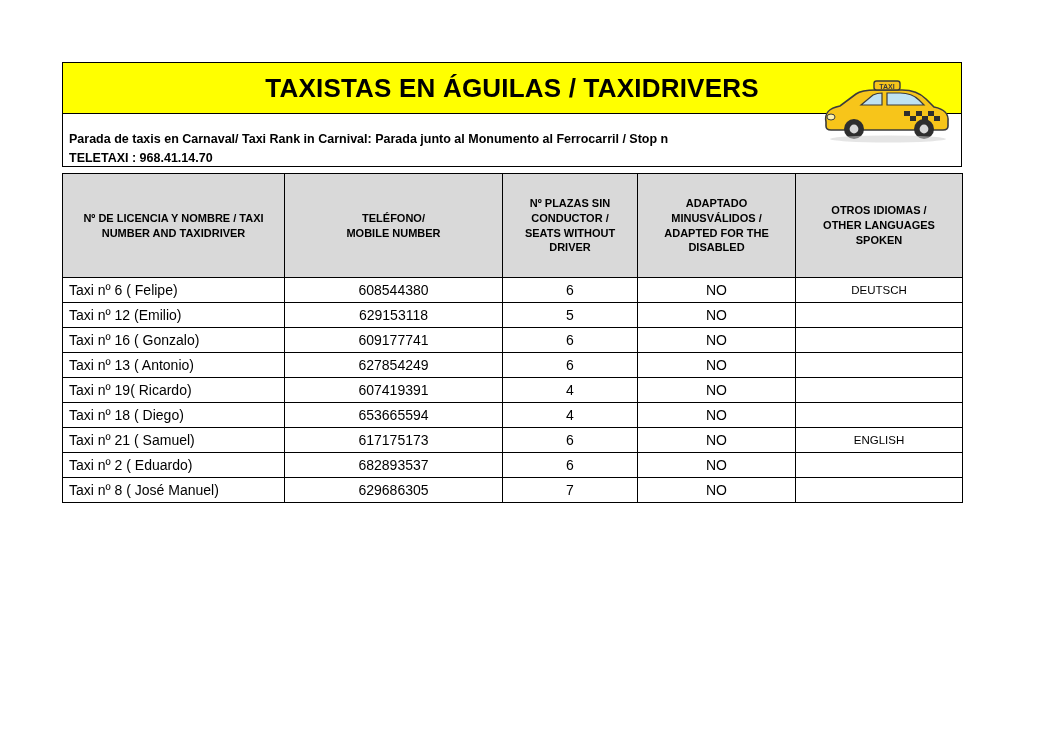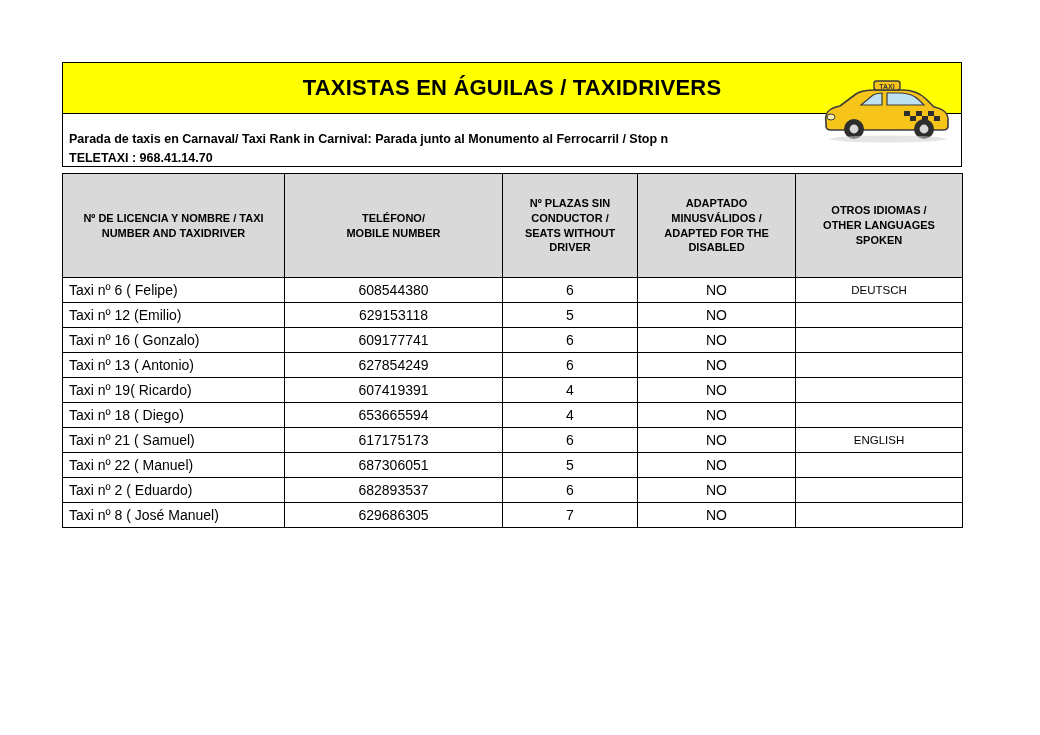--- a/index.html
+++ b/index.html
@@ -28,21 +28,21 @@
     position: relative;
     background: #ffff00;
     border: 1px solid #000000;
     height: 52px;
     box-sizing: border-box;
     display: flex;
     align-items: center;
     justify-content: center;
   }
   .title-text {
-    font-size: 22px;
+    font-size: 26px;
     font-weight: bold;
     letter-spacing: 0.2px;
     text-align: center;
     line-height: 1.1;
   }
 
   
   .taxi-graphic {
     position: absolute;
     right: 6px;
@@ -235,27 +235,20 @@
           <td class="c-lang"></td>
         </tr>
         <tr>
           <td class="c-name">Taxi nº 21 ( Samuel)</td>
           <td class="c-phone">617175173</td>
           <td class="c-seats">6</td>
           <td class="c-adapted">NO</td>
           <td class="c-lang">ENGLISH</td>
         </tr>
         <tr>
-          <td class="c-name">Taxi nº 22 ( Manuel)</td>
-          <td class="c-phone">687306051</td>
-          <td class="c-seats">5</td>
-          <td class="c-adapted">NO</td>
-          <td class="c-lang"></td>
-        </tr>
-        <tr>
           <td class="c-name">Taxi nº 2 ( Eduardo)</td>
           <td class="c-phone">682893537</td>
           <td class="c-seats">6</td>
           <td class="c-adapted">NO</td>
           <td class="c-lang"></td>
         </tr>
         <tr>
           <td class="c-name">Taxi nº 8 ( José Manuel)</td>
           <td class="c-phone">629686305</td>
           <td class="c-seats">7</td>

